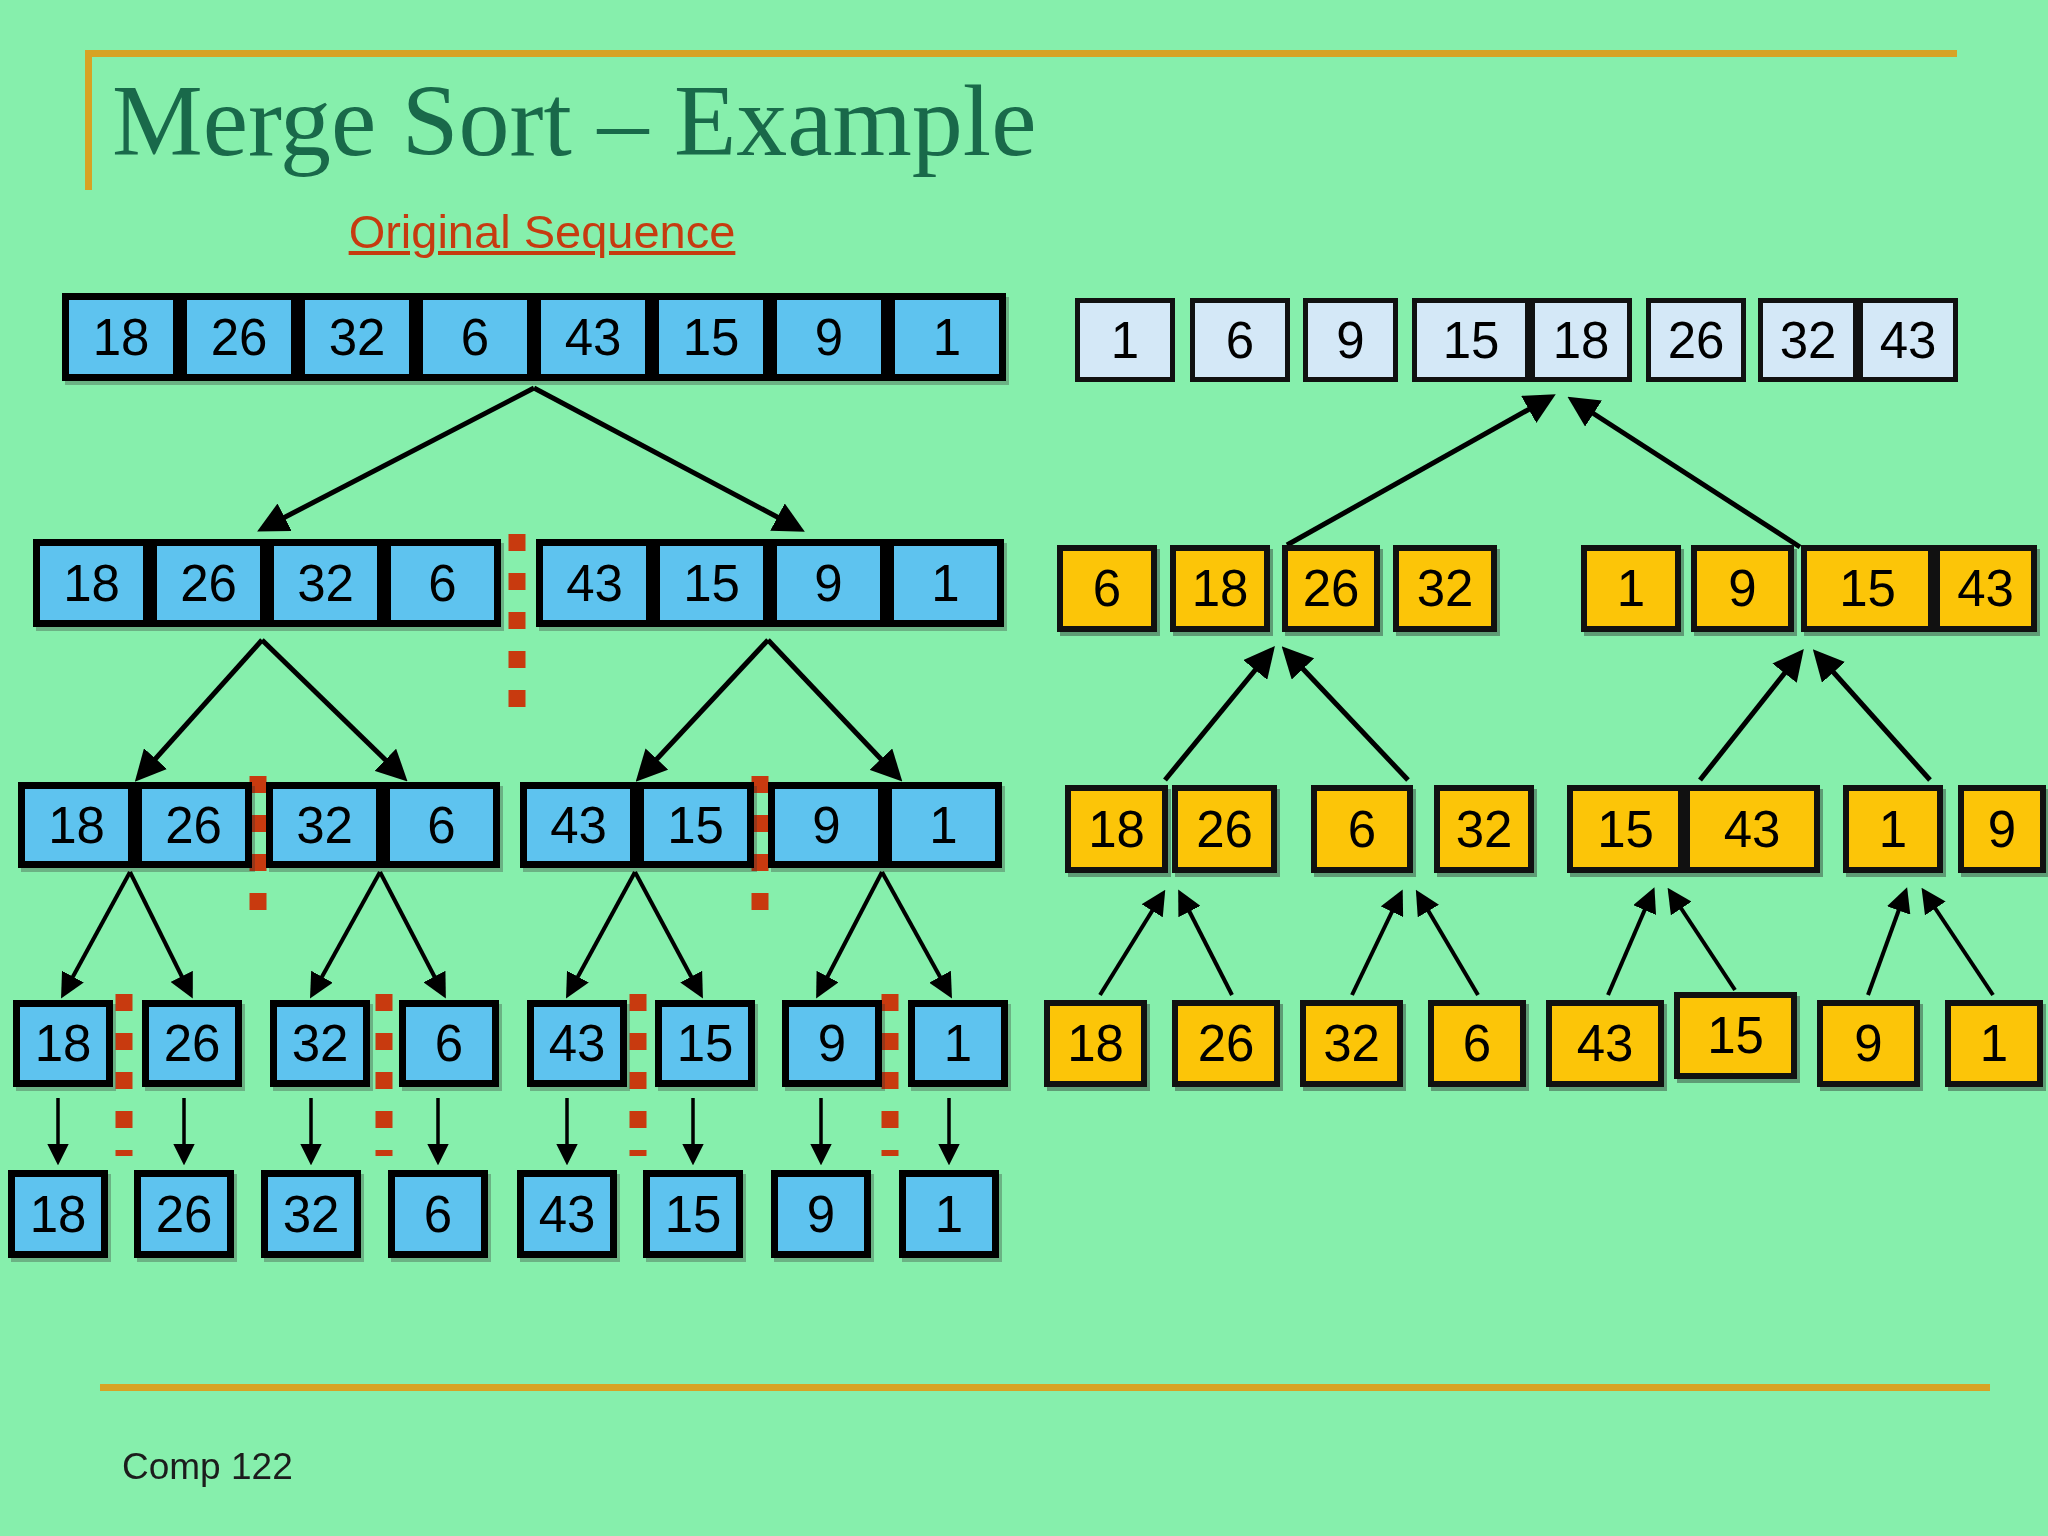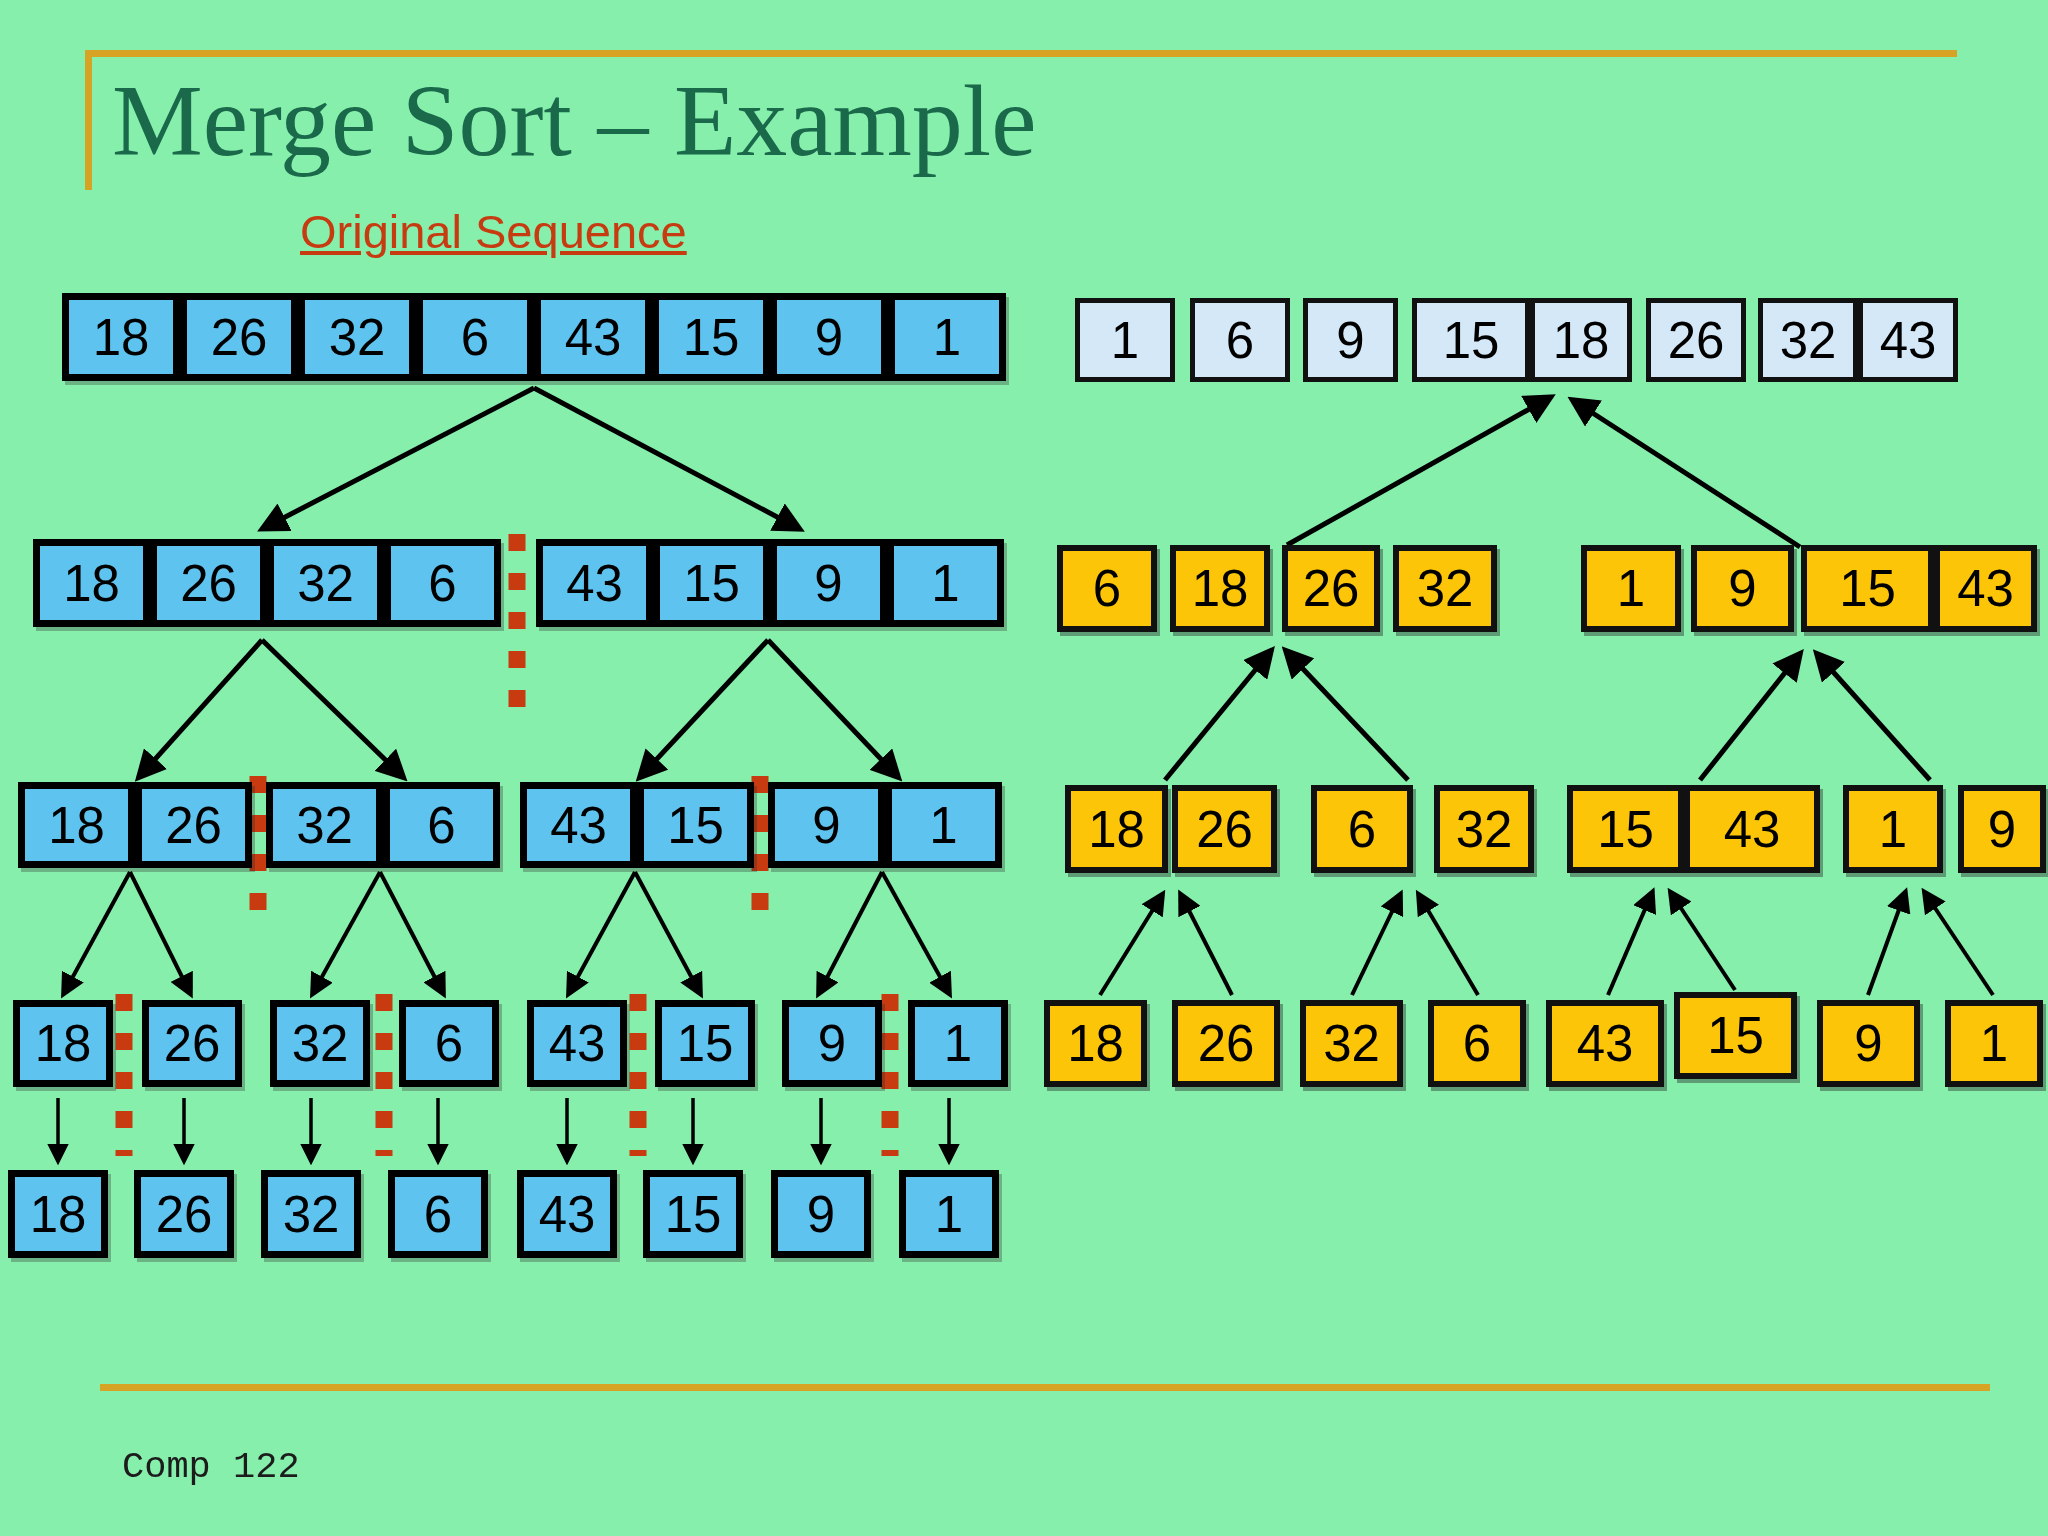--- a/index.html
+++ b/index.html
@@ -2,22 +2,22 @@
 <html><head>
 <meta charset="utf-8">
 <style>
   html,body{margin:0;padding:0;background:#e8e8e8;}
   .slide{position:relative;width:2048px;height:1536px;background:#86efac;overflow:hidden;
          font-family:"Liberation Sans",sans-serif;}
   .gold{position:absolute;background:#d7a324;}
   .title{position:absolute;left:112px;top:62px;font-family:"Liberation Serif",serif;
          font-size:102px;color:#19694a;white-space:nowrap;}
   .heading{position:absolute;font-size:47px;color:#c63b10;text-decoration:underline;
-           text-align:left;white-space:nowrap;}
-  .footer{position:absolute;left:122px;top:1446px;font-family:Liberation Mono, monospace;
+           text-align:center;white-space:nowrap;}
+  .footer{position:absolute;left:122px;top:1446px;font-family:Liberation Sans, sans-serif;
           font-size:37px;color:#1c1c1c;}
   .box{position:absolute;display:flex;align-items:center;justify-content:center;
        box-sizing:border-box;font-size:51px;color:#000;}
   .blue{background:#5ec3ef;border:7px solid #000;box-shadow:3px 4px 0 rgba(50,50,50,.32);}
   .lightblue{background:#d4e8f7;border:5px solid #111;}
   .yellow{background:#fcc508;border:6px solid #111;box-shadow:3px 4px 0 rgba(40,40,40,.42);}
   svg.layer{position:absolute;left:0;top:0;pointer-events:none;}
 </style>
 </head>
 <body>

